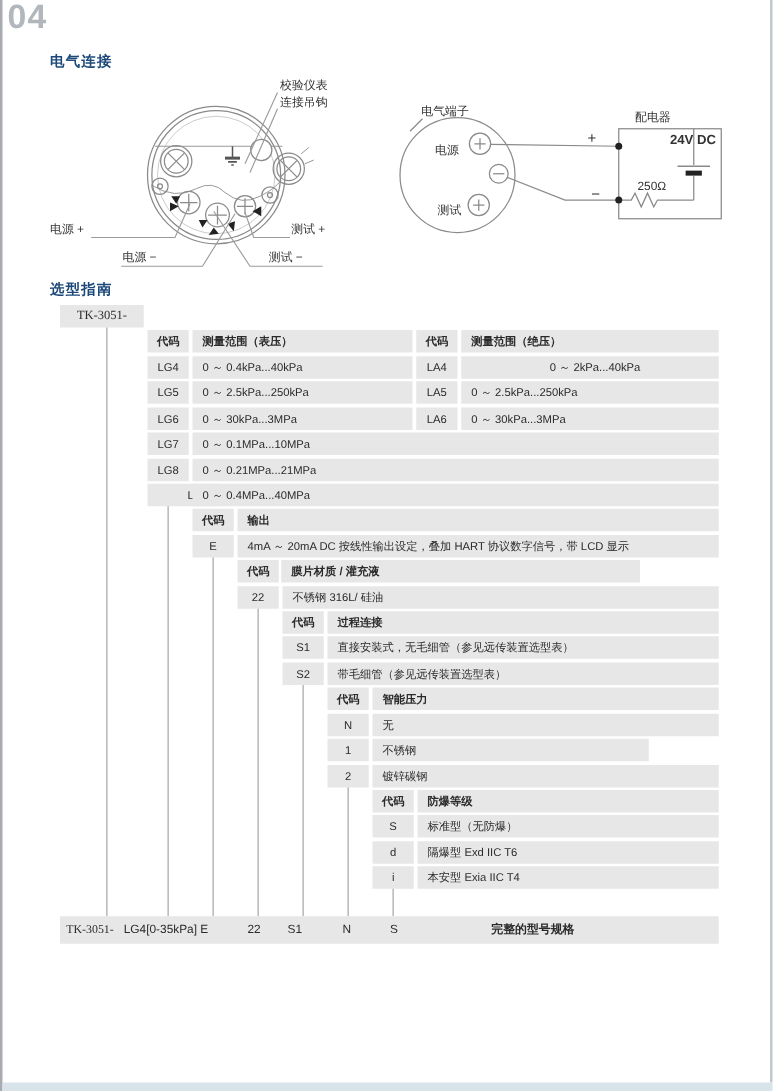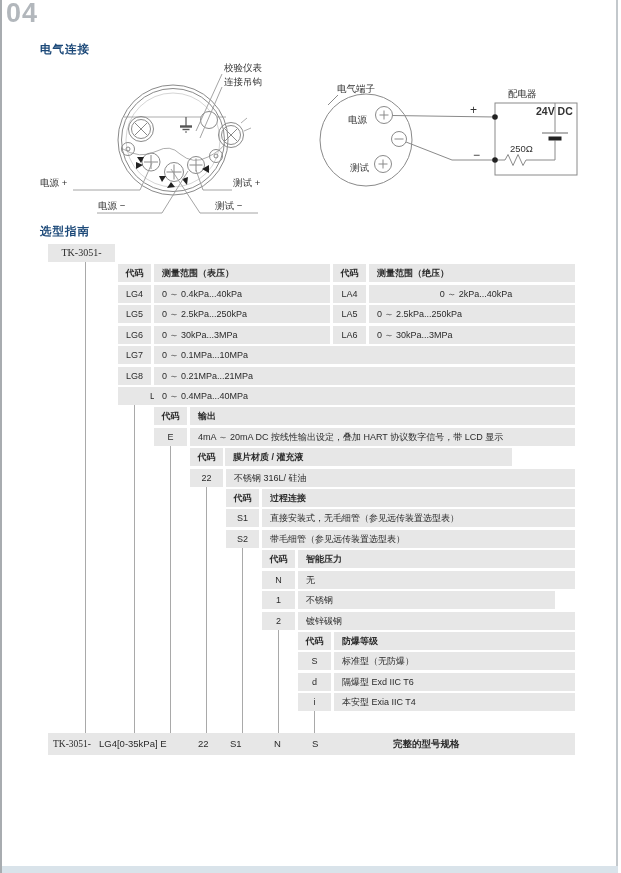--- a/index.html
+++ b/index.html
@@ -185,21 +185,21 @@
       <div class="cell val hdr" style="left: 262px; top: 489px; width: 313px;">过程连接</div>
       <div class="cell code" style="left: 226px; top: 509px; width: 33px;">S1</div>
       <div class="cell val" style="left: 262px; top: 509px; width: 313px;">直接安装式，无毛细管（参见远传装置选型表）</div>
       <div class="cell code" style="left: 226px; top: 530px; width: 33px;">S2</div>
       <div class="cell val" style="left: 262px; top: 530px; width: 313px;">带毛细管（参见远传装置选型表）</div>
       <div class="cell code hdr" style="left: 262px; top: 550px; width: 33px;">代码</div>
       <div class="cell val hdr" style="left: 298px; top: 550px; width: 277px;">智能压力</div>
       <div class="cell code" style="left: 262px; top: 571px; width: 33px;">N</div>
       <div class="cell val" style="left: 298px; top: 571px; width: 277px;">无</div>
       <div class="cell code" style="left: 262px; top: 591px; width: 33px;">1</div>
-      <div class="cell val" style="left: 298px; top: 591px; width: 257px;">不锈钢</div>
+      <div class="cell val" style="left: 298px; top: 591px; width: 221px;">不锈钢</div>
       <div class="cell code" style="left: 262px; top: 612px; width: 33px;">2</div>
       <div class="cell val" style="left: 298px; top: 612px; width: 277px;">镀锌碳钢</div>
       <div class="cell code hdr" style="left: 298px; top: 632px; width: 33px;">代码</div>
       <div class="cell val hdr" style="left: 334px; top: 632px; width: 241px;">防爆等级</div>
       <div class="cell code" style="left: 298px; top: 652px; width: 33px;">S</div>
       <div class="cell val" style="left: 334px; top: 652px; width: 241px;">标准型（无防爆）</div>
       <div class="cell code" style="left: 298px; top: 673px; width: 33px;">d</div>
       <div class="cell val" style="left: 334px; top: 673px; width: 241px;">隔爆型 Exd IIC T6</div>
       <div class="cell code" style="left: 298px; top: 693px; width: 33px;">i</div>
       <div class="cell val" style="left: 334px; top: 693px; width: 241px;">本安型 Exia IIC T4</div>

